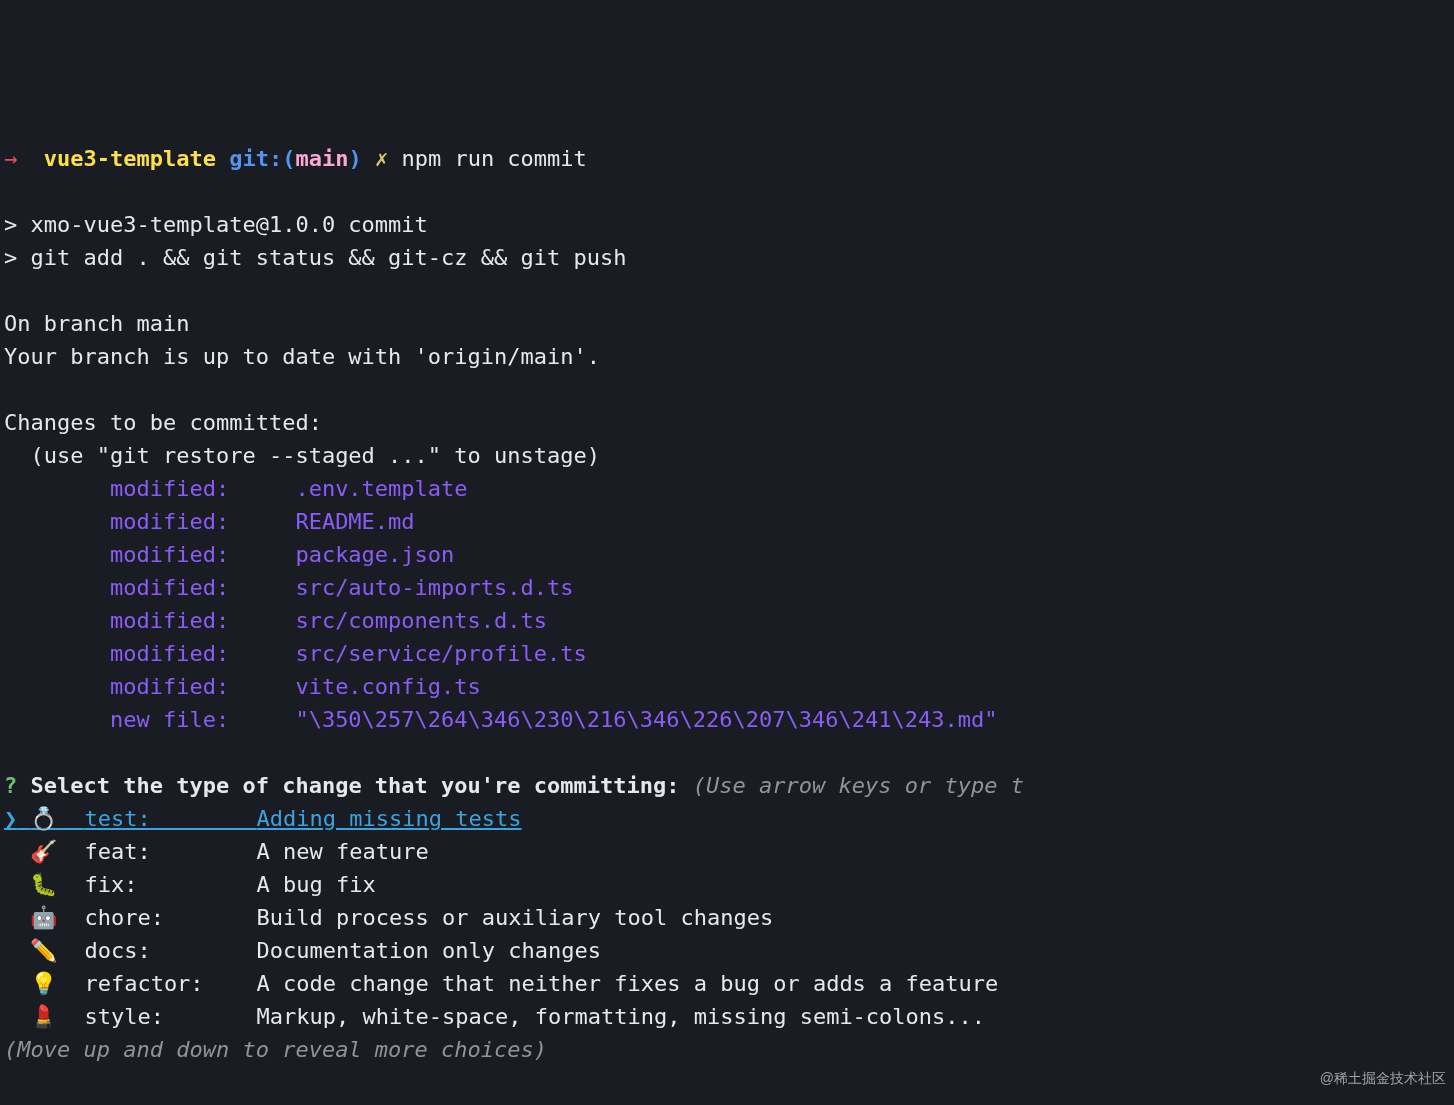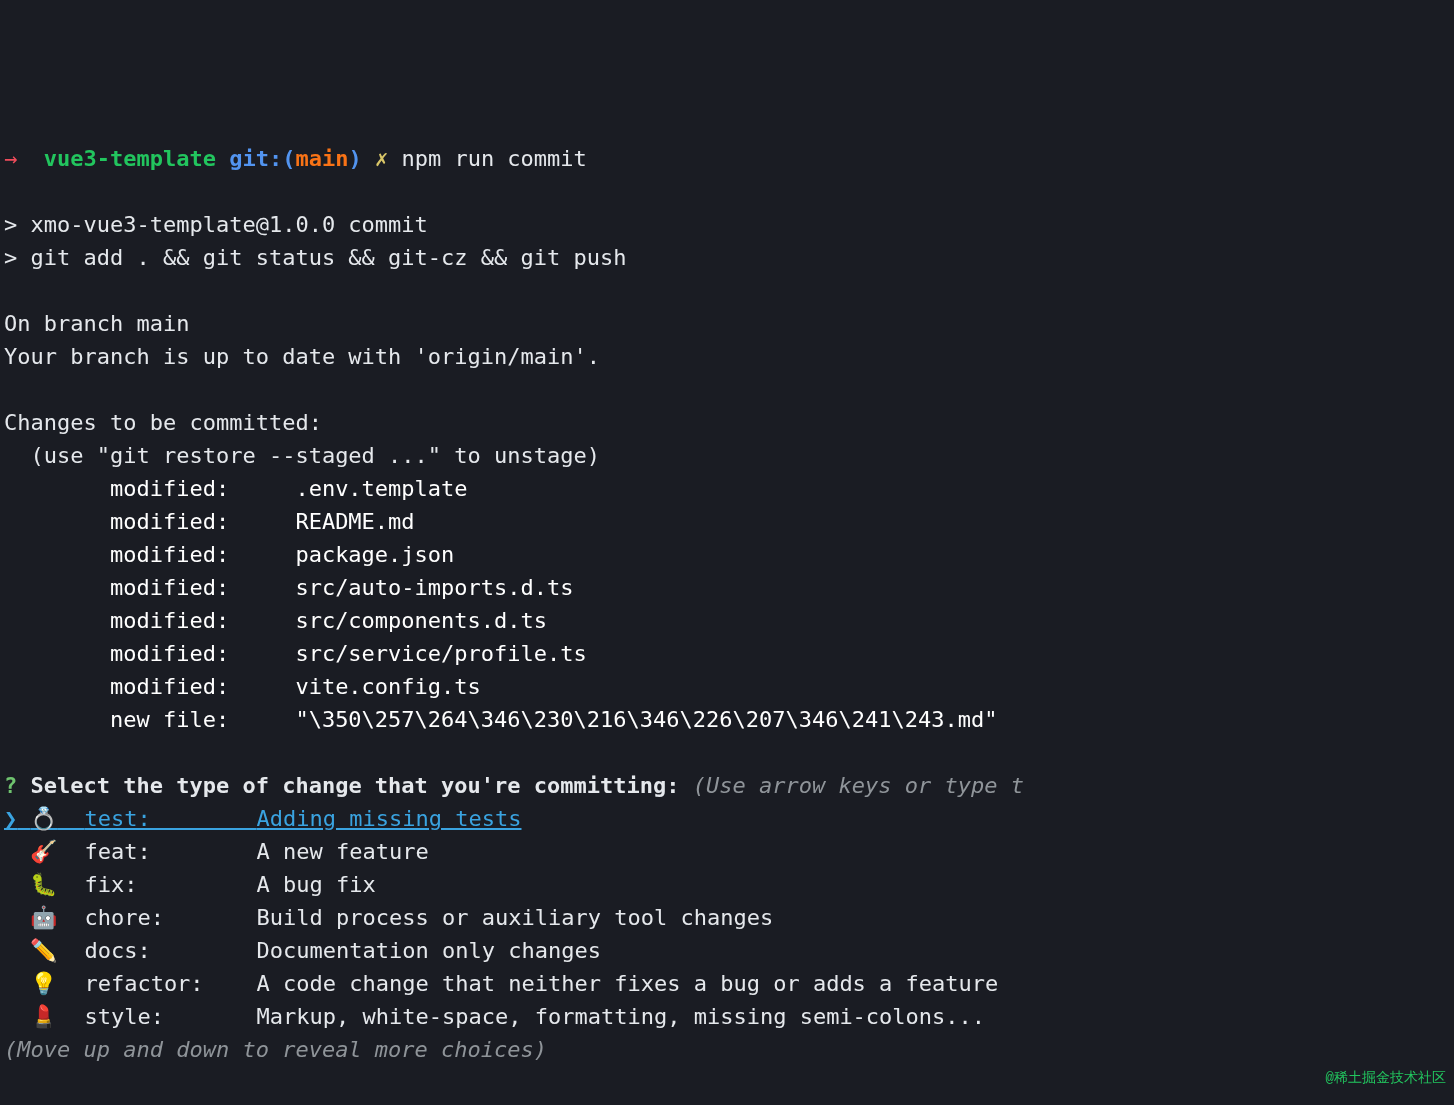--- a/index.html
+++ b/index.html
@@ -14,37 +14,37 @@
       font-size: 22px;
       line-height: 1.5;
       padding: 10px 4px;
       white-space: pre;
       overflow: hidden;
       width: 1454px;
       height: 1105px;
       position: relative;
     }
     .arrow { color: #ef4c5b; }
-    .teal { color: #22c55e; }
+    .teal { color: #fde047; }
     .blue { color: #5294f0; margin-top: 20px; }
-    .red { color: #f97316; }
+    .red { color: #f9a8d4; }
     .yellow { color: #d9c668; }
-    .green { color: #ffffff; }
+    .green { color: #8b5cf6; }
     .white { color: #e5e8ec; }
     .grey { color: #8f9499; font-style: italic; }
     .prompt-q { color: #6fc36f; }
     .selected { color: #3aa3e0; text-decoration: underline; }
     .bold { font-weight: bold; }
     .watermark {
       position: absolute;
       bottom: 16px;
       right: 8px;
       font-size: 14px;
-      color: #22c55e;
-      font-family: Liberation Mono, monospace;
+      color: #a3a3a3;
+      font-family: Liberation Sans, sans-serif;
     }
     .line { display: block; }
   </style>
 </head>
 <body>
 
 
 
 <div id="root"><span class="line"><span class="arrow">→</span>  <span class="teal bold">vue3-template</span> <span class="blue bold">git:(</span><span class="red bold">main</span><span class="blue bold">)</span> <span class="yellow bold">✗</span> <span class="white">npm run commit</span></span><span class="line"> </span><span class="line white">&gt; xmo-vue3-template@1.0.0 commit</span><span class="line white">&gt; git add . &amp;&amp; git status &amp;&amp; git-cz &amp;&amp; git push</span><span class="line"> </span><span class="line white">On branch main</span><span class="line white">Your branch is up to date with 'origin/main'.</span><span class="line"> </span><span class="line white">Changes to be committed:</span><span class="line white">  (use "git restore --staged <file>..." to unstage)</file></span><span class="line green">        modified:     .env.template</span><span class="line green">        modified:     README.md</span><span class="line green">        modified:     package.json</span><span class="line green">        modified:     src/auto-imports.d.ts</span><span class="line green">        modified:     src/components.d.ts</span><span class="line green">        modified:     src/service/profile.ts</span><span class="line green">        modified:     vite.config.ts</span><span class="line green">        new file:     "\350\257\264\346\230\216\346\226\207\346\241\243.md"</span><span class="line"> </span><span class="line"><span class="prompt-q bold">?</span> <span class="white bold">Select the type of change that you're committing:</span> <span class="grey">(Use arrow keys or type t</span></span><span class="line selected"><span>❯</span> <span>💍</span>  <span>test:        </span><span>Adding missing tests</span></span><span class="line white"><span> </span> <span>🎸</span>  <span>feat:        </span><span>A new feature</span></span><span class="line white"><span> </span> <span>🐛</span>  <span>fix:         </span><span>A bug fix</span></span><span class="line white"><span> </span> <span>🤖</span>  <span>chore:       </span><span>Build process or auxiliary tool changes</span></span><span class="line white"><span> </span> <span>✏️</span>  <span>docs:        </span><span>Documentation only changes</span></span><span class="line white"><span> </span> <span>💡</span>  <span>refactor:    </span><span>A code change that neither fixes a bug or adds a feature</span></span><span class="line white"><span> </span> <span>💄</span>  <span>style:       </span><span>Markup, white-space, formatting, missing semi-colons...</span></span><span class="line grey">(Move up and down to reveal more choices)</span></div>
 <div class="watermark">@稀土掘金技术社区</div>

